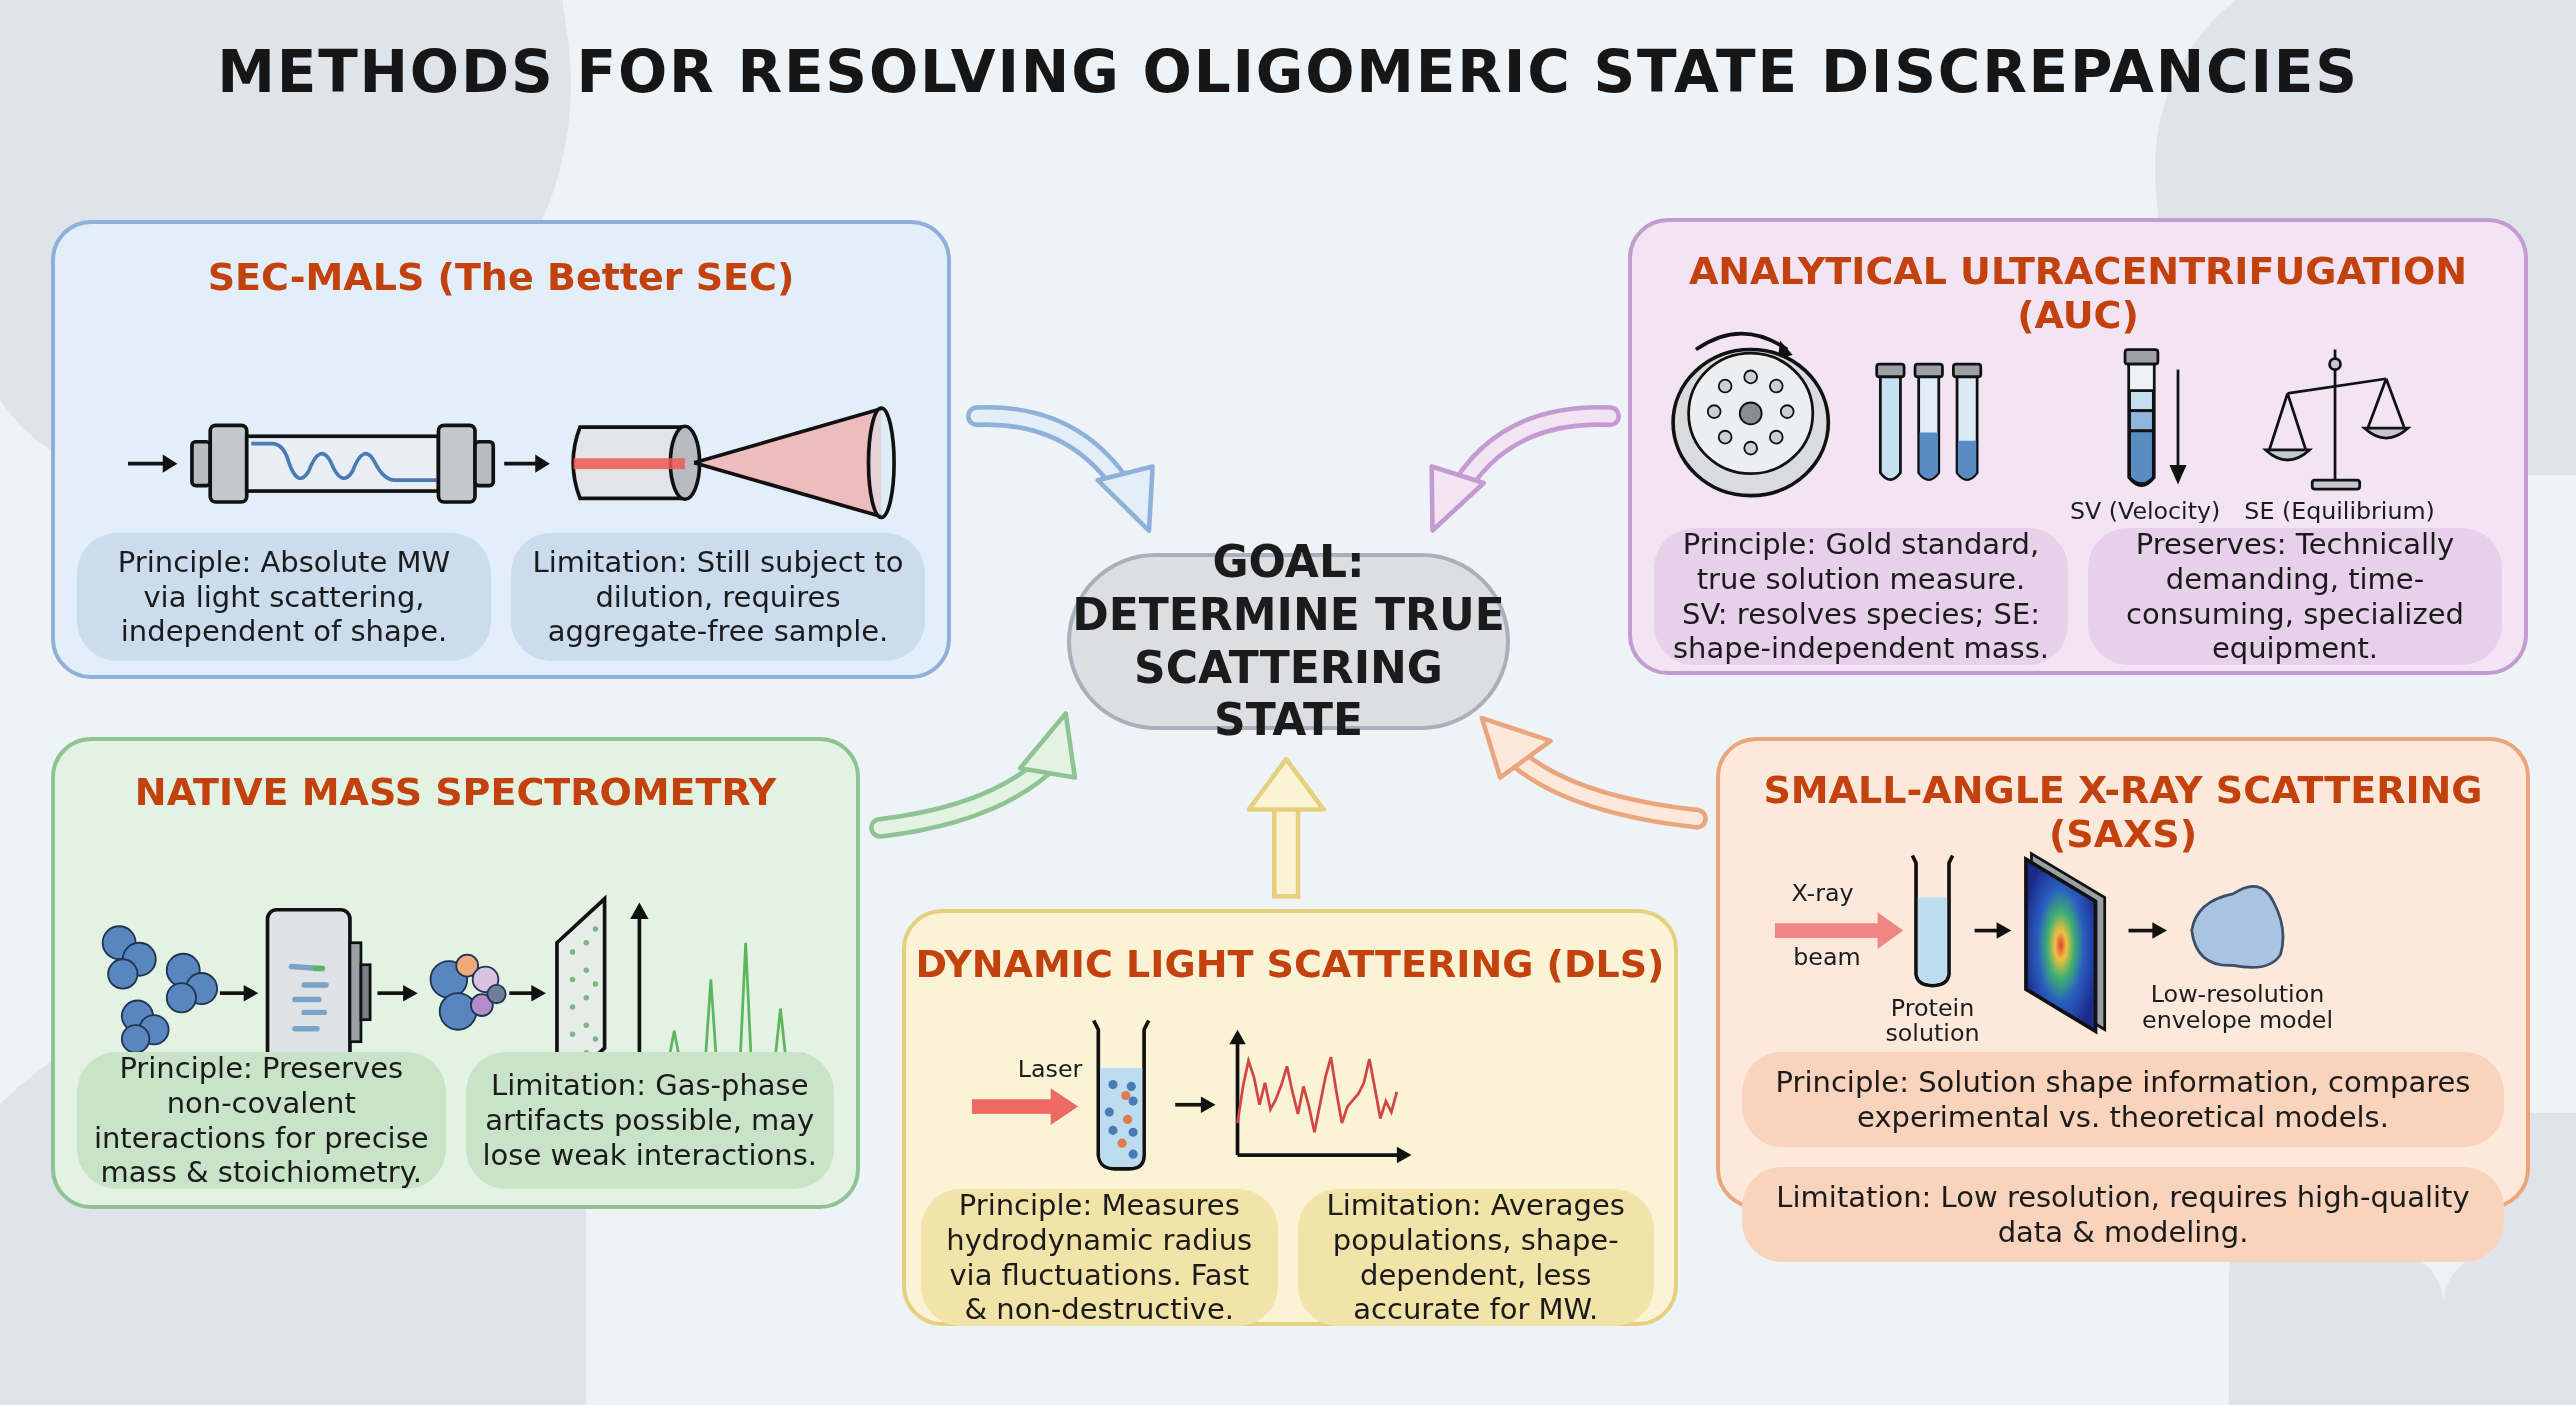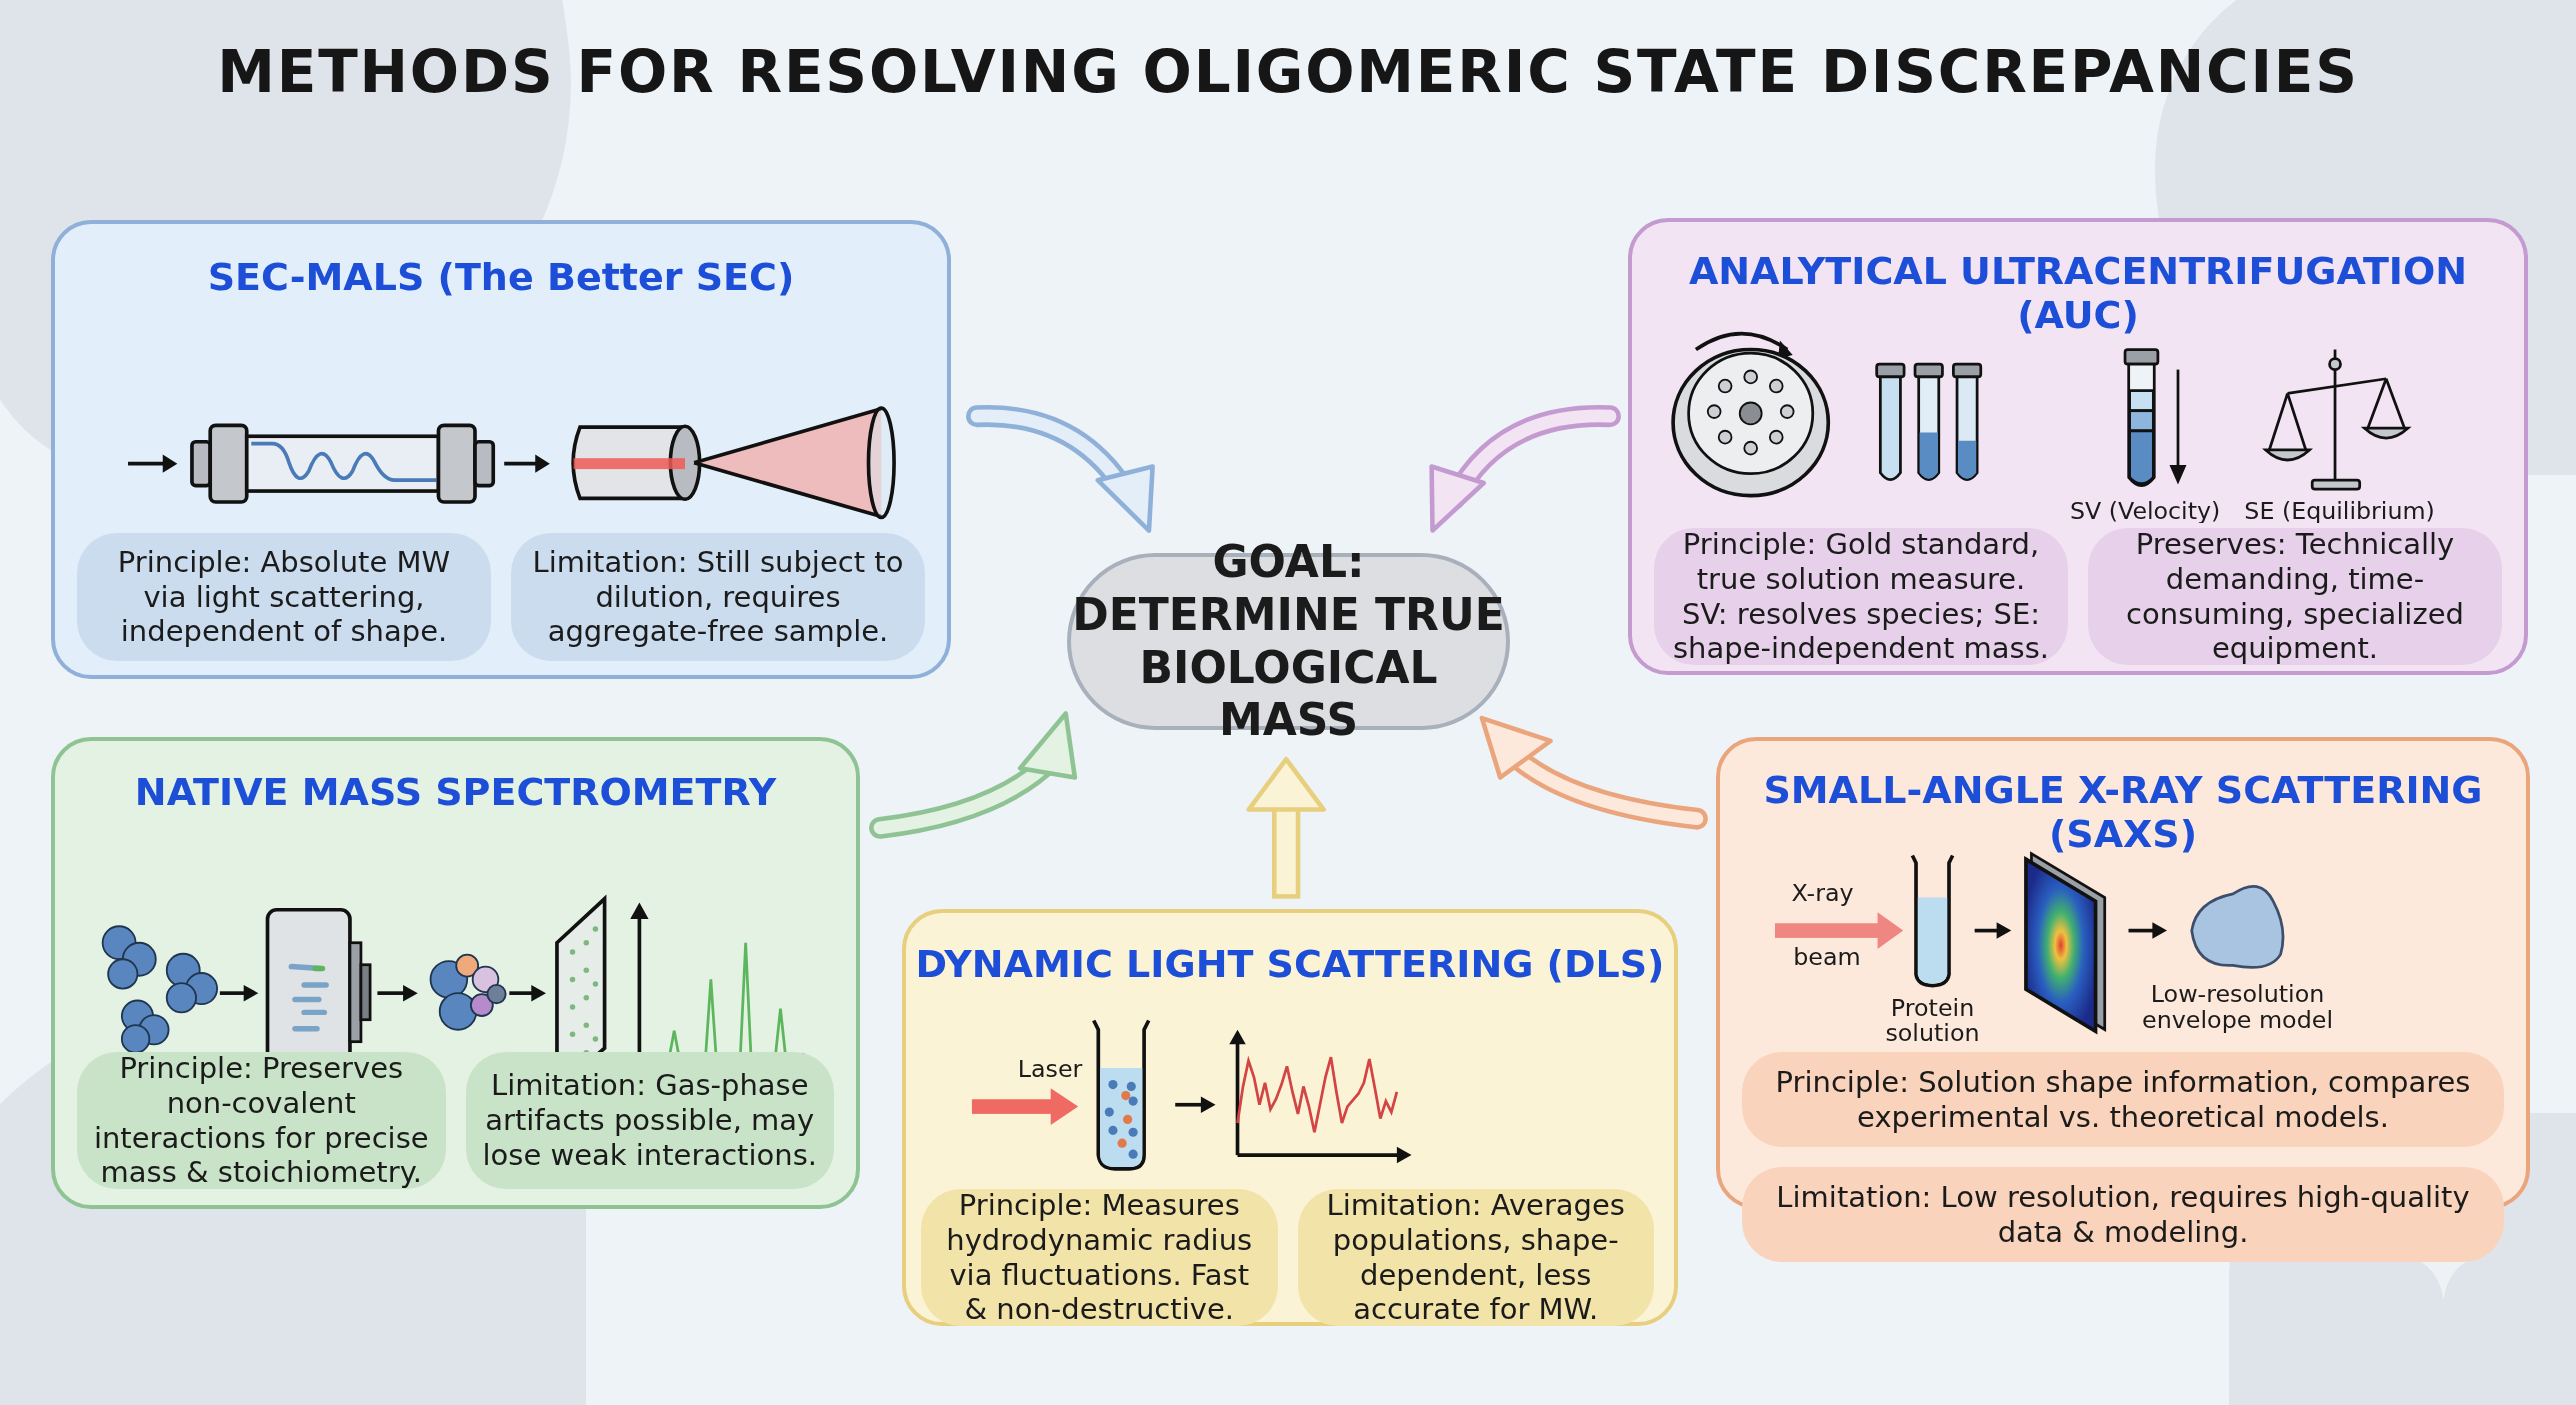--- a/index.html
+++ b/index.html
@@ -9,21 +9,21 @@
   #blob-tl { left:-55px; top:-73px; width:640px; height:512px; border-radius:0 0 60% 20% / 0 0 70% 40%; transform:rotate(-8deg); }
   #blob-tr { right:-55px; top:-37px; width:476px; height:512px; border-radius:40% 0 0 60%; }
   #blob-bl { left:-73px; bottom:-55px; width:659px; height:476px; border-radius:60% 40% 0 0; }
   #blob-br { right:-37px; bottom:-37px; width:384px; height:329px; border-radius:50% 0 0 0; }
   .sparkle { position:absolute; right:87px; bottom:105px; width:91px; height:91px; z-index:1; }
 
   h1.title { position:absolute; left:0; right:0; top:38px; margin:0; text-align:center;
              font-size:58px; font-weight:bold; letter-spacing:1.8px; z-index:2; color:#161616; }
 
   .panel { position:absolute; border-radius:40px; border:4.6px solid; z-index:2; box-sizing:border-box; }
-  .panel h2 { margin:0; text-align:center; font-size:38px; font-weight:bold; color:#1d4ed8; }
+  .panel h2 { margin:0; text-align:center; font-size:38px; font-weight:bold; color:#c2410c; }
   .panel .illus { position:absolute; left:0; right:0; }
   .panel .cards { position:absolute; left:22px; right:22px; display:flex; gap:20px; }
   .card { flex:1; border-radius:40px; display:flex; align-items:center; justify-content:center;
           text-align:center; font-size:29px; line-height:1.2; padding:12.8px 16.5px; box-sizing:border-box; color:#1b1b1b; }
 
   #p-sec  { left:51px;  top:220px; width:900px; height:459px; background:#e2eef9; border-color:#8fb0d8; }
   #p-sec h2 { padding-top:31px; }
   #p-sec .illus { top:110px; height:210px; }
   #p-sec .cards { top:309px; height:128px; }
   #p-sec .card { background:#cbdcee; }
@@ -102,21 +102,21 @@
     <path d="M1855 895 Q1720 880 1660 830" fill="none" stroke="#eba57d" stroke-width="24" stroke-linecap="round"></path>
     <path d="M1855 895 Q1720 880 1660 830" fill="none" stroke="#fde9dc" stroke-width="14" stroke-linecap="round"></path>
     <path d="M1640 850 L1620 785 L1695 810 Z" fill="#fde9dc" stroke="#eba57d" stroke-width="5" stroke-linejoin="round"></path>
   </g>
 </svg>
 
 <div class="goal">
   <div>
     <div>GOAL:</div>
     <div>DETERMINE TRUE</div>
-    <div>BIOLOGICAL MASS</div>
+    <div>SCATTERING STATE</div>
   </div>
 </div>
 
 <div class="panel" id="p-sec">
   <h2>SEC-MALS (The Better SEC)</h2>
   <svg class="illus" viewBox="0 0 984 230">
     <g>
         <line x1="80" y1="142" x2="122" y2="142" stroke="#111" stroke-width="4"></line>
         <path d="M118 132 L134 142 L118 152Z" fill="#111"></path>
       </g>

